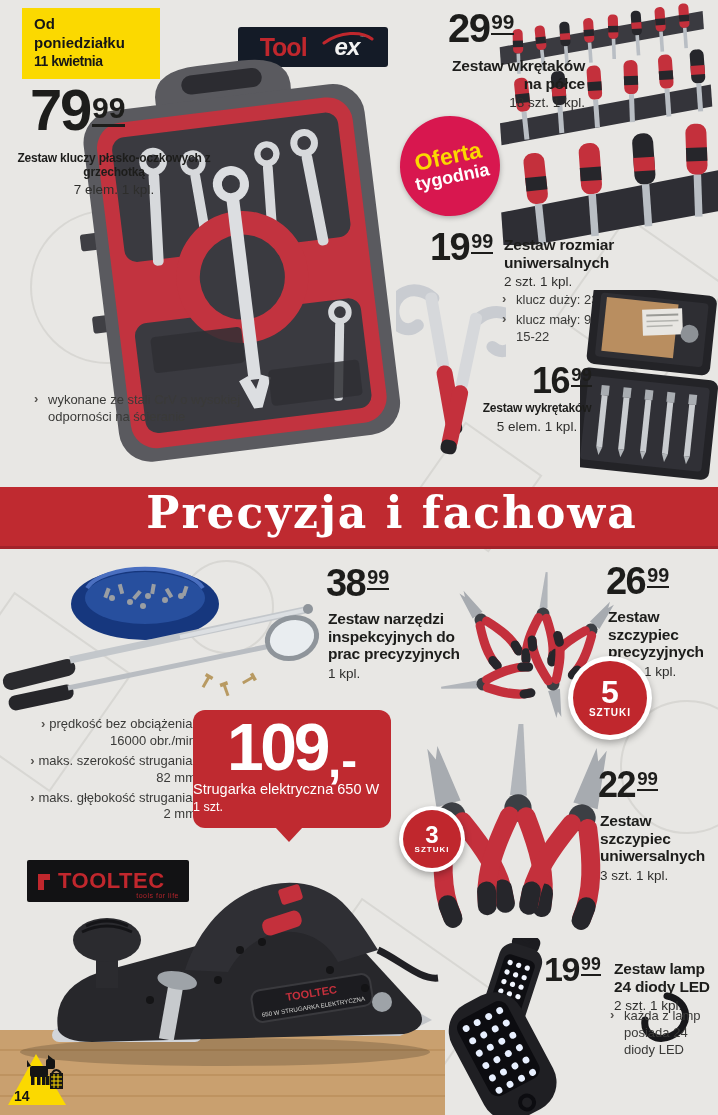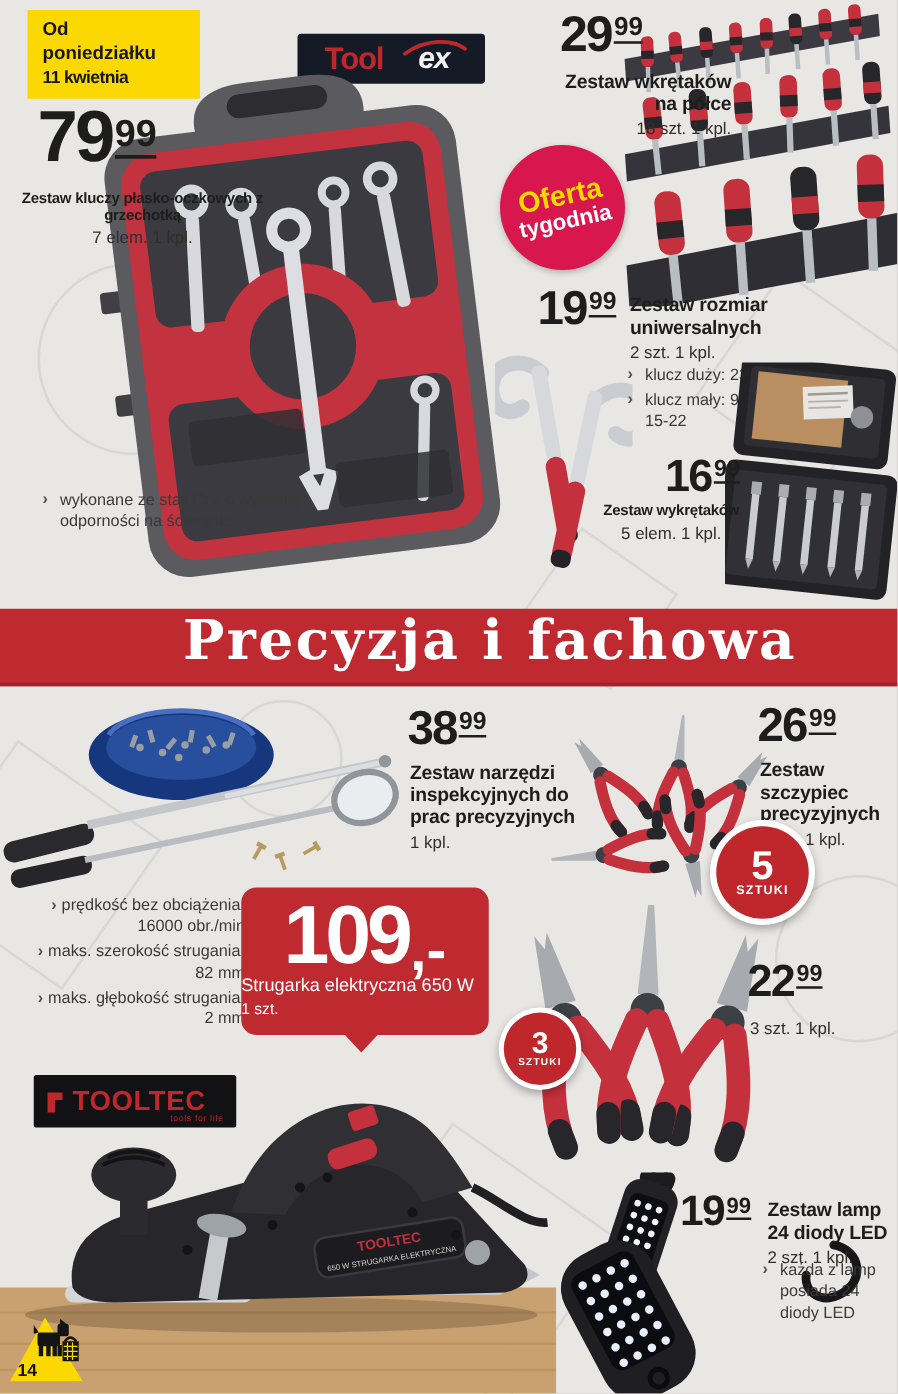--- a/index.html
+++ b/index.html
@@ -474,20 +474,21 @@
       <div class="n">3</div>
       <div class="w">SZTUKI</div>
     </div>
   </div>
 
   <div class="abs price p36" style="left:598px;top:770px">
     <span class="pm">22</span>
     <span class="pd">99</span>
   </div>
   <div class="abs desc small" style="left:600px;top:812px;width:118px">
+    <div class="nm">Zestaw szczypiec uniwersalnych</div>
     <div class="un">3 szt. 1 kpl.</div>
   </div>
 
   <svg class="abs" style="left:405px;top:938px" width="313 " height="177" viewBox="0 0 313 177">
     <path d="M262,58 c22,4 26,30 4,40 c-15,7 -28,-3 -26,-16" stroke="#17171a" stroke-width="7" fill="none" stroke-linecap="round"></path>
     <g transform="translate(118,14) rotate(18)">
       <rect x="-14" y="-18" width="28" height="16" rx="6" fill="#1c1c20"></rect>
       <circle cx="0" cy="-16" r="5" fill="none" stroke="#1c1c20" stroke-width="3"></circle>
       <rect x="-22" y="-6" width="44" height="88" rx="14" fill="#222226"></rect>
       <rect x="-16" y="6" width="32" height="58" rx="6" fill="#0e0e12"></rect>

